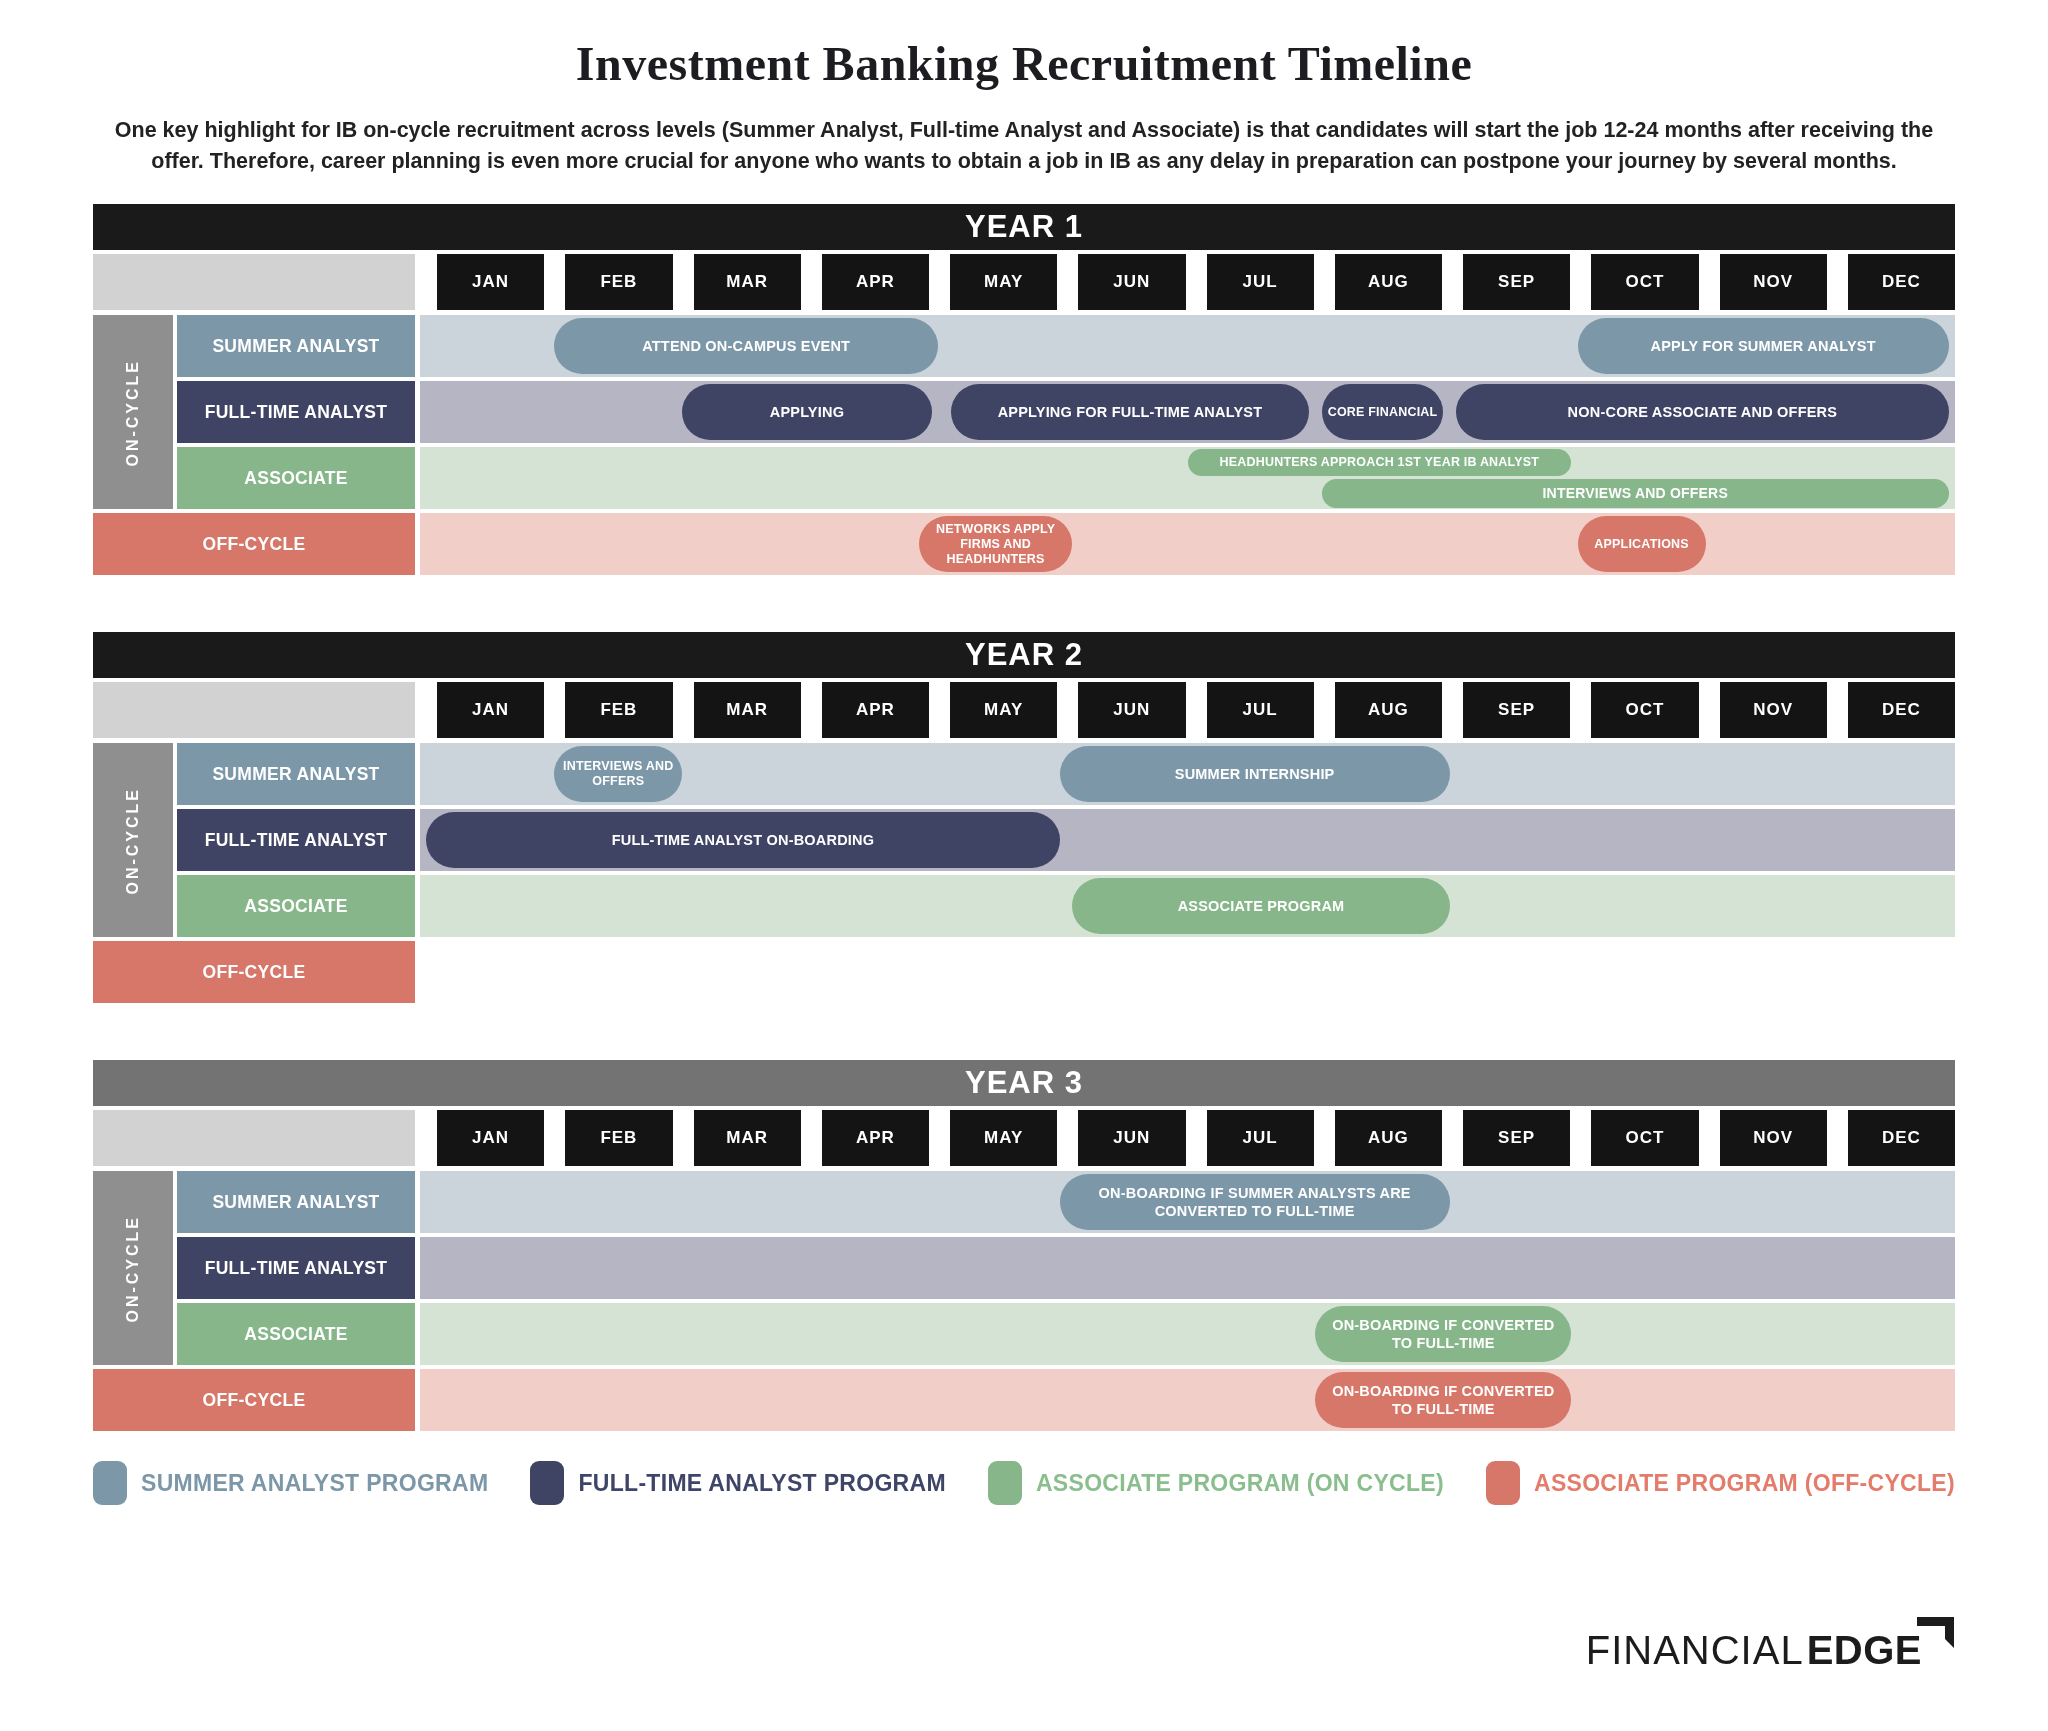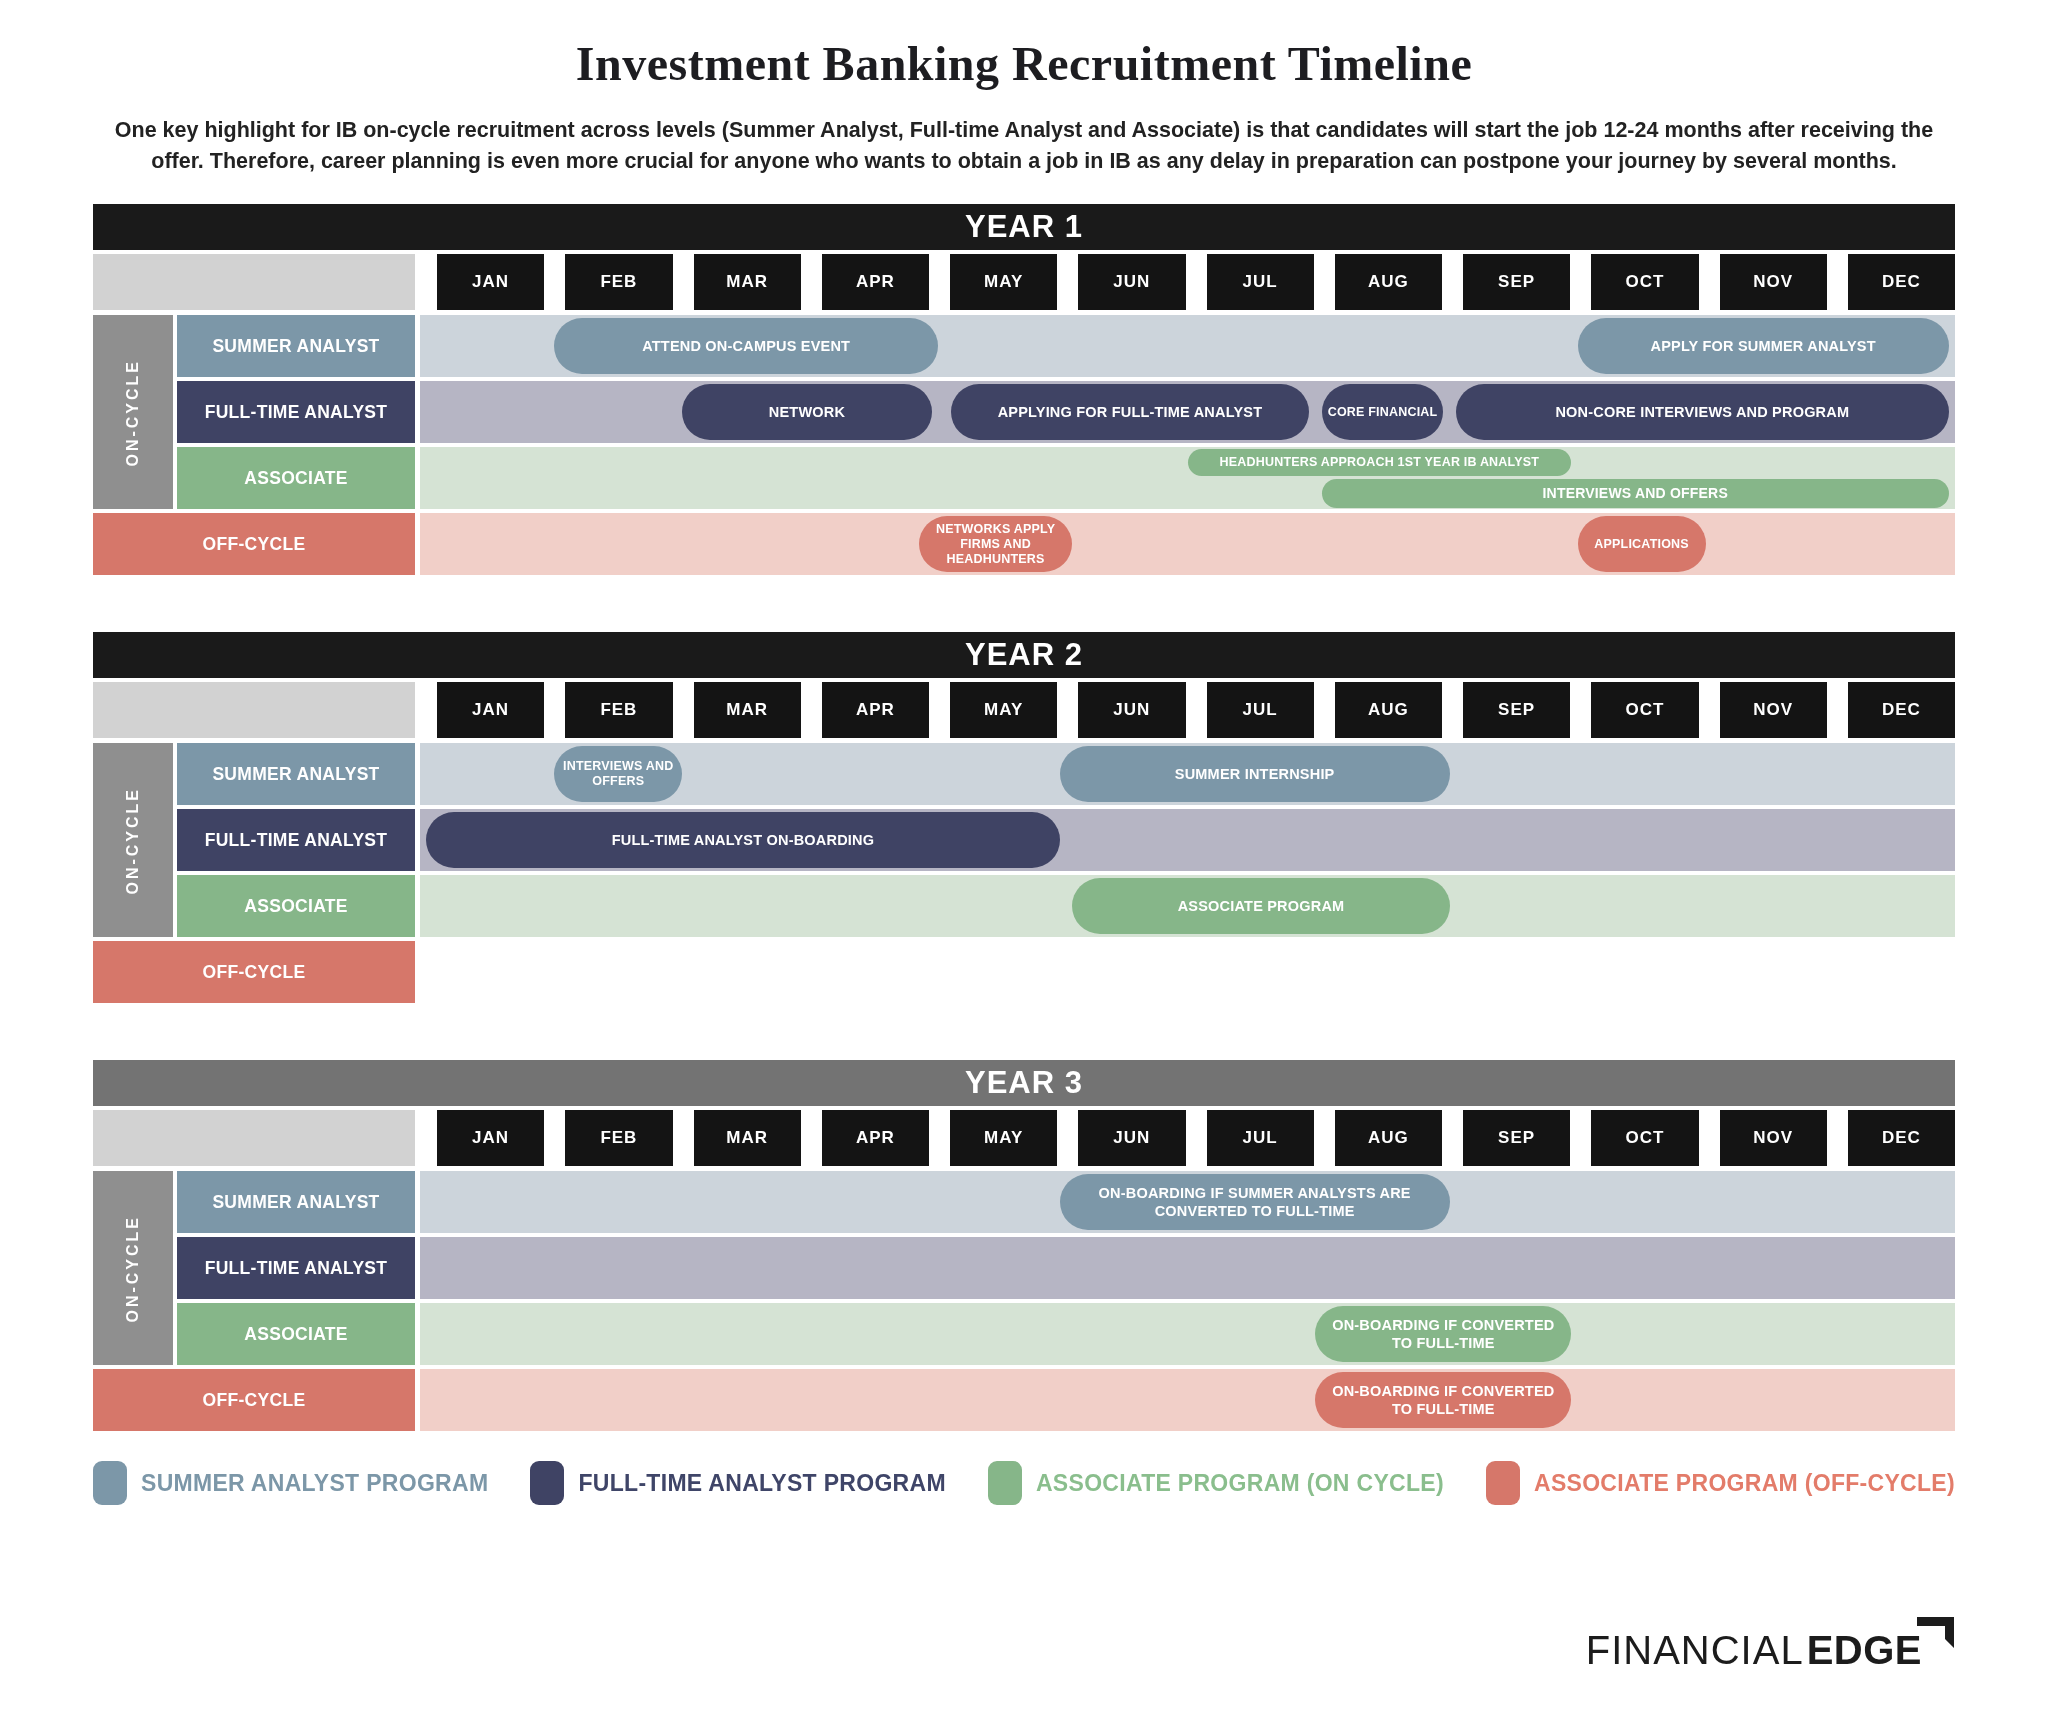--- a/index.html
+++ b/index.html
@@ -99,24 +99,24 @@
             <div class="row on">
               <div class="label" style="background: rgb(124, 151, 168);">SUMMER ANALYST</div>
               <div class="track" style="background: rgb(204, 212, 219);">
                 <div class="bar" style="left: 8.75%; width: 25%; background: rgb(124, 151, 168);">ATTEND ON-CAMPUS EVENT</div>
                 <div class="bar" style="left: 75.4167%; width: 24.1667%; background: rgb(124, 151, 168);">APPLY FOR SUMMER ANALYST</div>
               </div>
             </div>
             <div class="row on">
               <div class="label" style="background: rgb(63, 67, 100);">FULL-TIME ANALYST</div>
               <div class="track" style="background: rgb(182, 181, 196);">
-                <div class="bar" style="left: 17.0833%; width: 16.25%; background: rgb(63, 67, 100);">NETWORK</div>
+                <div class="bar" style="left: 17.0833%; width: 16.25%; background: rgb(63, 67, 100);">APPLYING</div>
                 <div class="bar" style="left: 34.5833%; width: 23.3333%; background: rgb(63, 67, 100);">APPLYING FOR FULL-TIME ANALYST</div>
                 <div class="bar sm" style="left: 58.75%; width: 7.91667%; background: rgb(63, 67, 100);">CORE FINANCIAL</div>
-                <div class="bar" style="left: 67.5%; width: 32.0833%; background: rgb(63, 67, 100);">NON-CORE INTERVIEWS AND PROGRAM</div>
+                <div class="bar" style="left: 67.5%; width: 32.0833%; background: rgb(63, 67, 100);">NON-CORE ASSOCIATE AND OFFERS</div>
               </div>
             </div>
             <div class="row on">
               <div class="label" style="background: rgb(134, 182, 137);">ASSOCIATE</div>
               <div class="track" style="background: rgb(213, 227, 212);">
                 <div class="bar lane-top" style="left: 50%; width: 25%; background: rgb(134, 182, 137);">HEADHUNTERS APPROACH 1ST YEAR IB ANALYST</div>
                 <div class="bar lane-bottom" style="left: 58.75%; width: 40.8333%; background: rgb(134, 182, 137);">INTERVIEWS AND OFFERS</div>
               </div>
             </div>
             <div class="row off">

